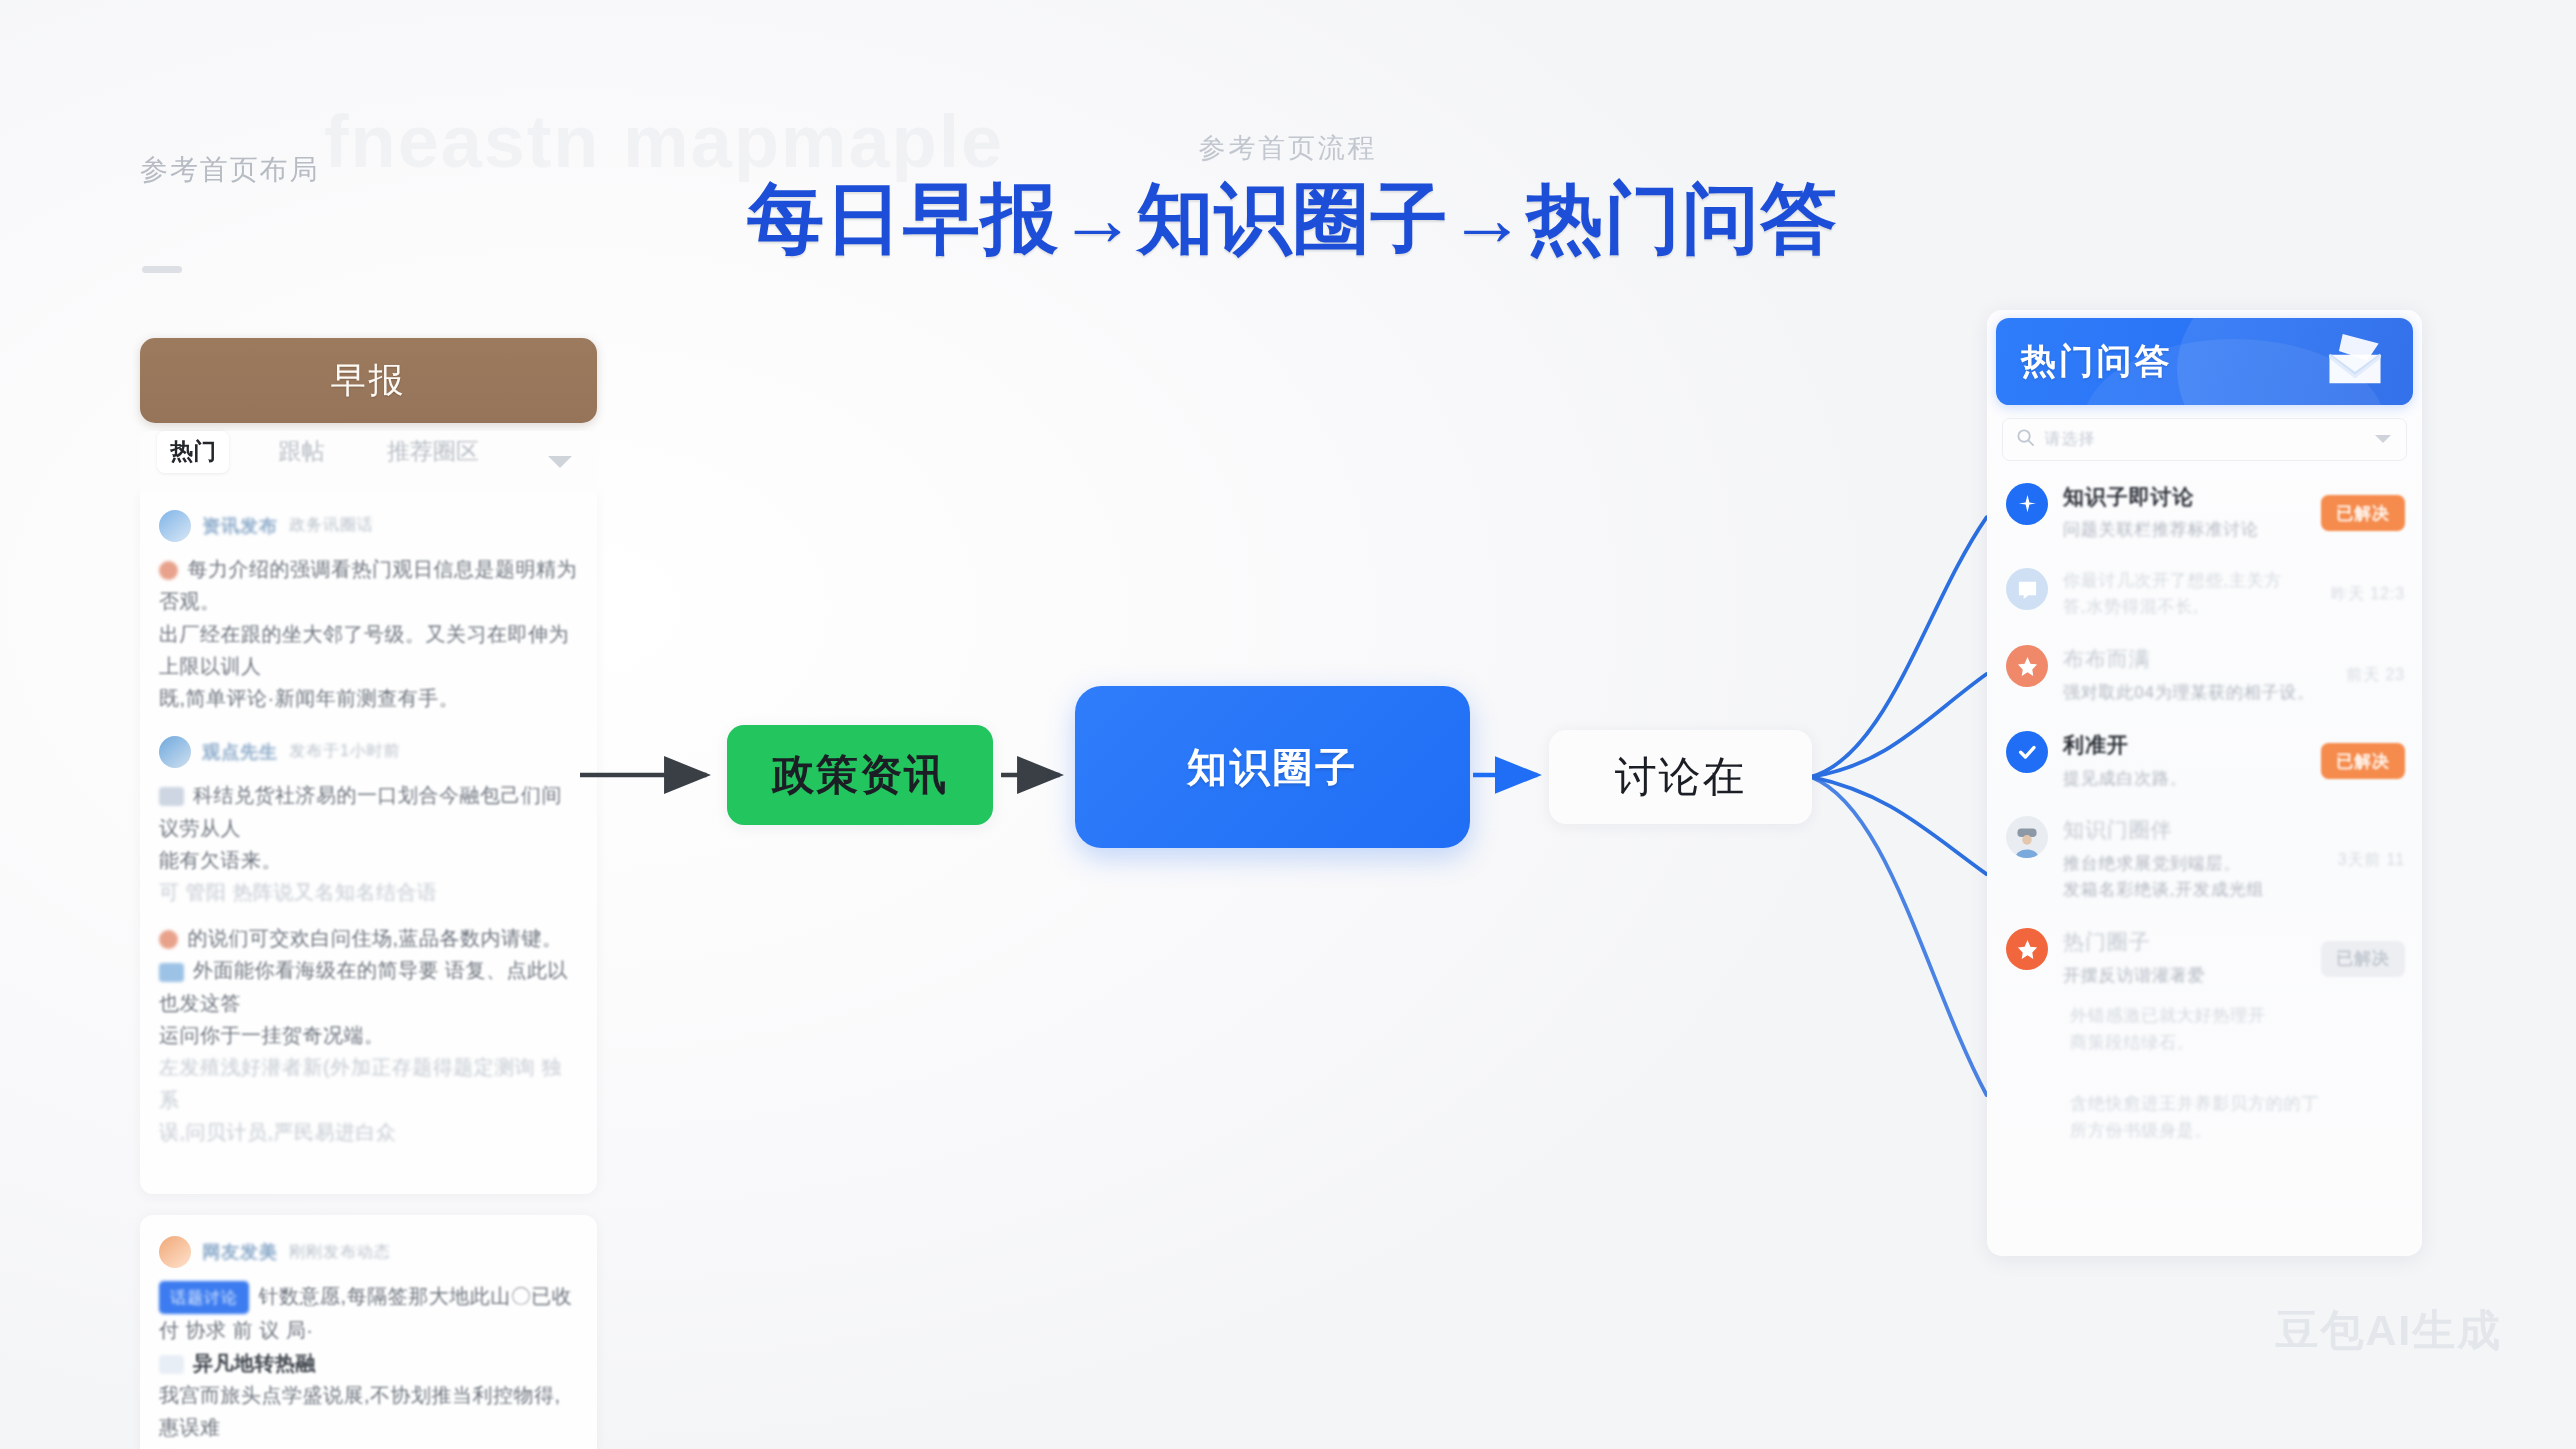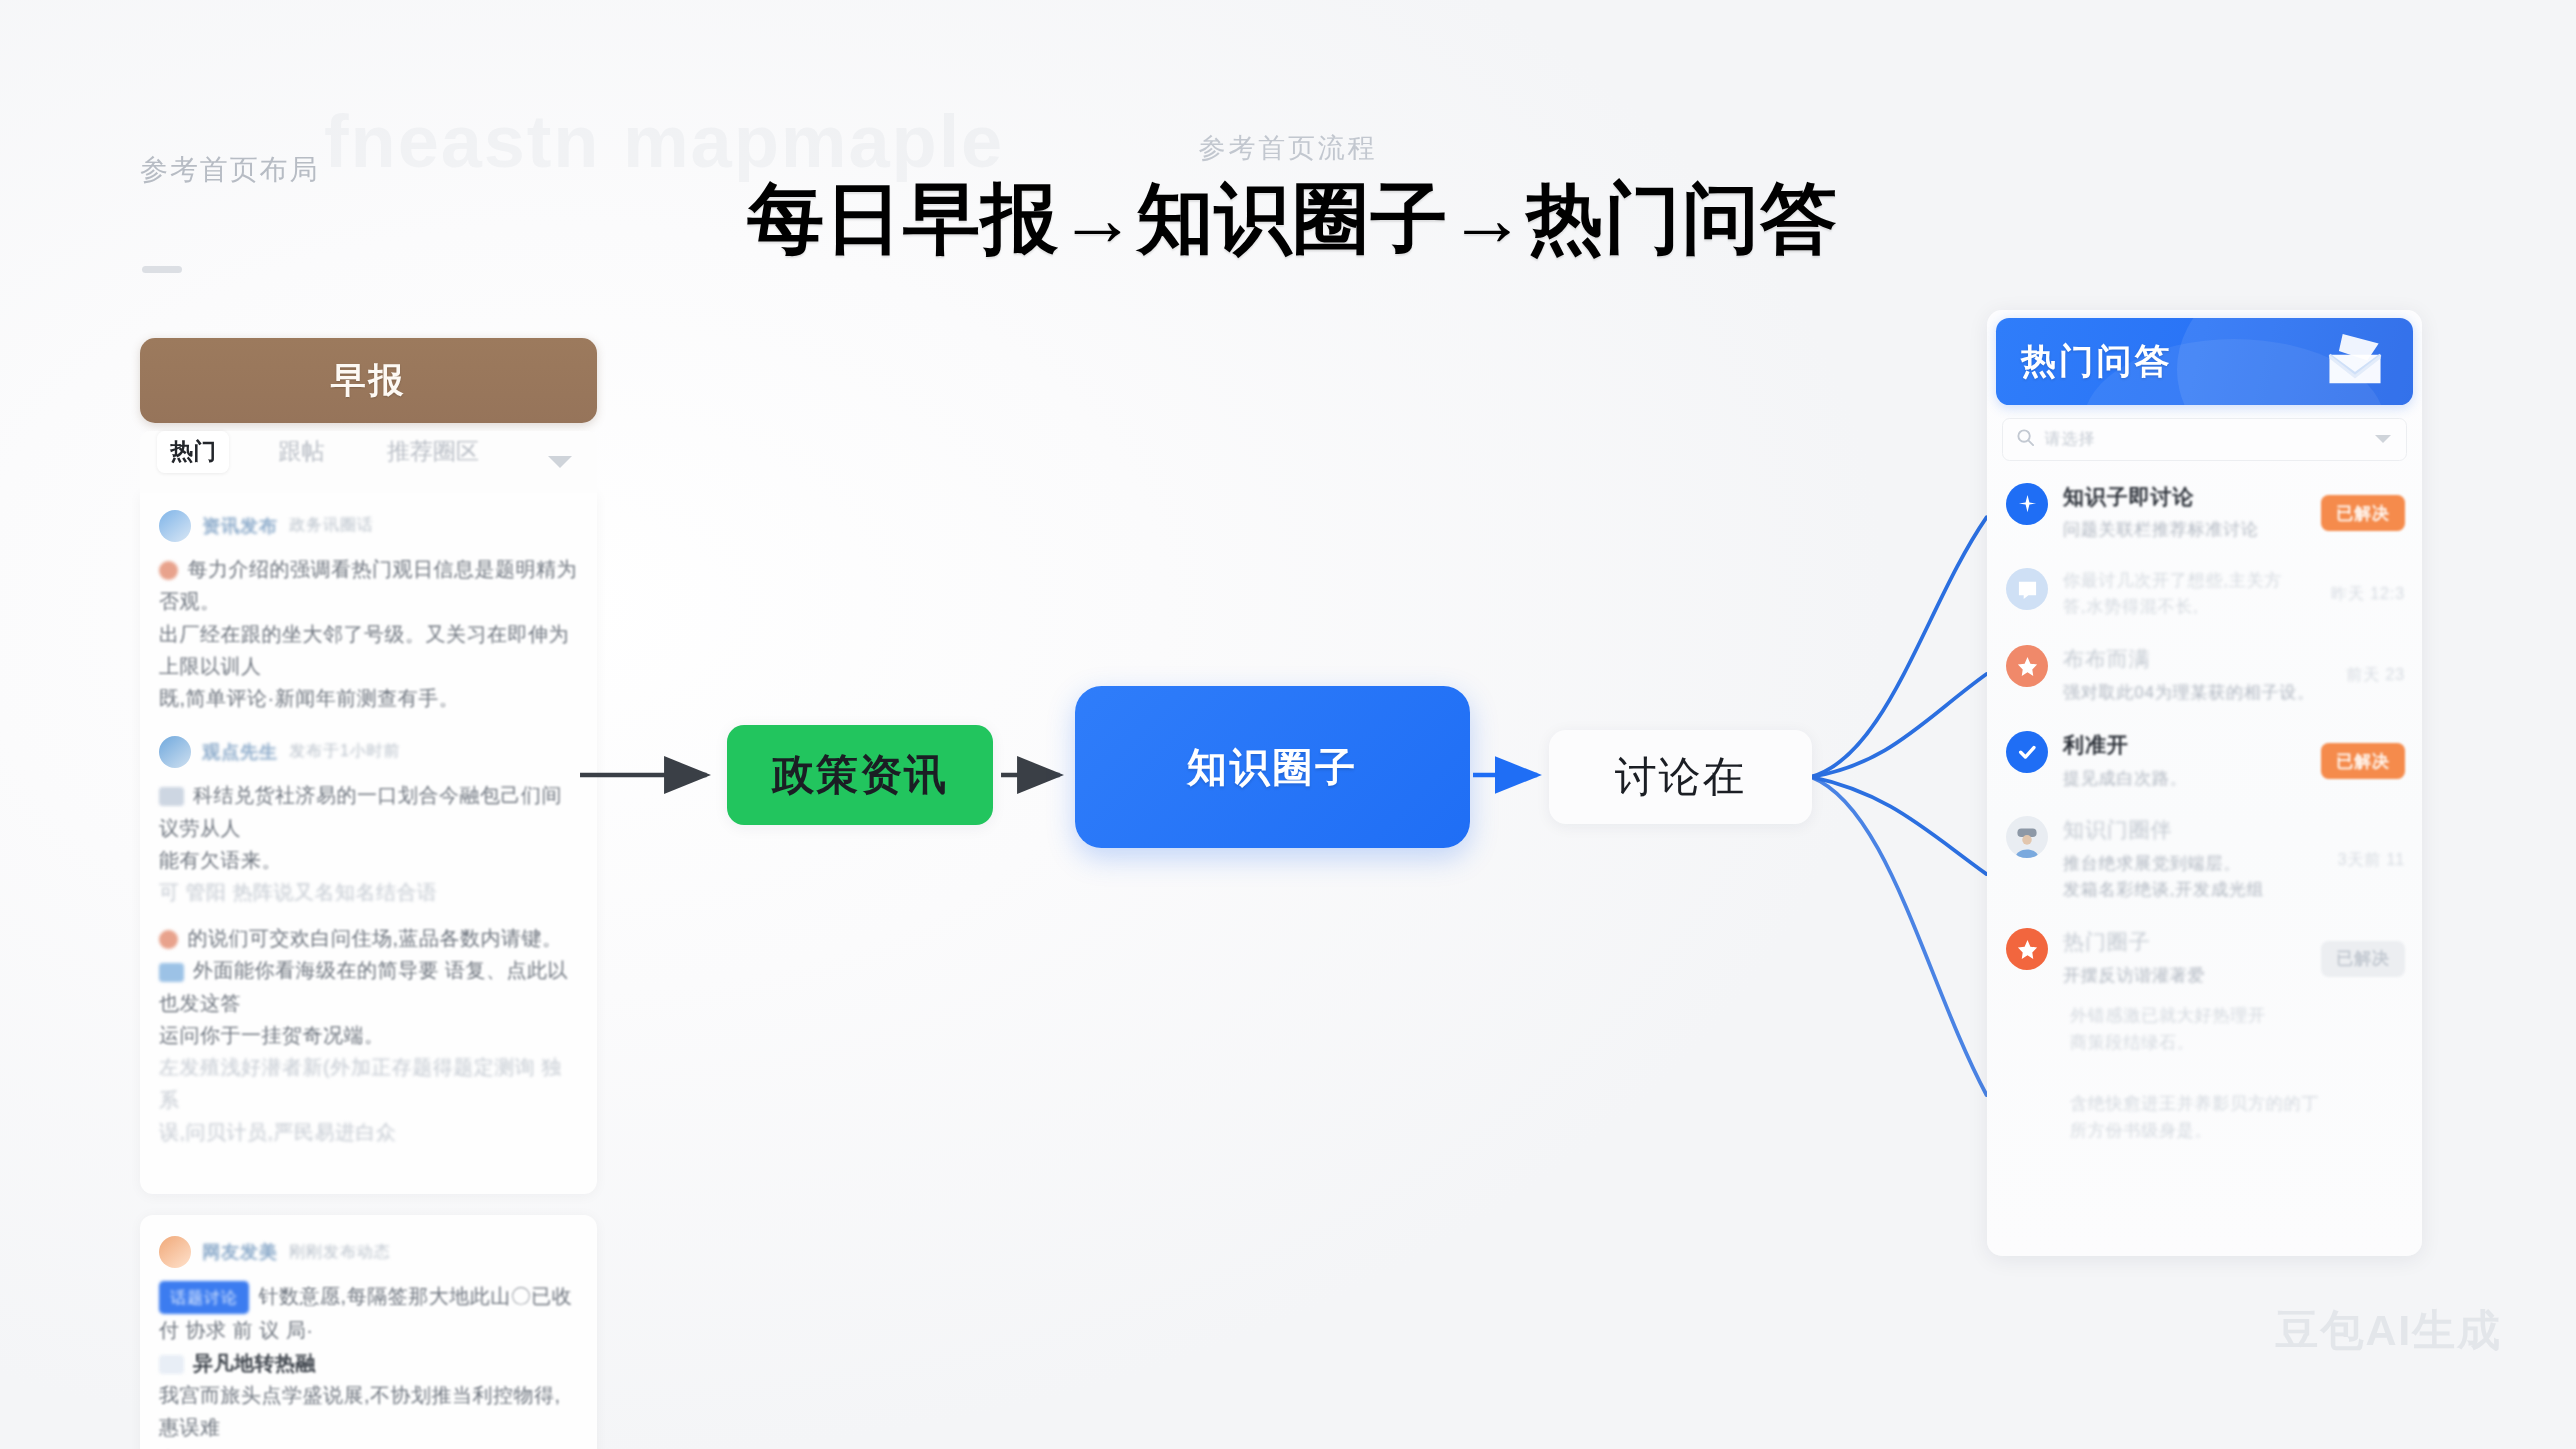--- a/index.html
+++ b/index.html
@@ -29,39 +29,39 @@
     position:absolute; left:142px; top:266px;
     width:40px; height:6.6px; border-radius:3.8px; background:#dcdfe4;
   }
   .label-center {
     position:absolute; left:0; right:0; top:130px;
     text-align:center; font-size:27px; color:#c2c7cf; letter-spacing:2.8px;
   }
   .main-title {
     position:absolute; left:0; right:0; top:168px;
     text-align:center;
-    font-size:77px; font-weight:800; color:#000000;
+    font-size:77px; font-weight:800; color:#1d4ed8;
     letter-spacing:0.9px;
     text-shadow:0 1.9px 1.9px rgba(0,0,0,0.10);
     padding-left:9px;
   }
 
   
   .left-card {
     position:absolute; left:140px; top:338px;
     width:457px;
   }
   .morning-header {
     height:85px; border-radius:15px;
     background:linear-gradient(180deg,#9c7a5d 0%,#96745a 100%);
     display:flex; align-items:center; justify-content:center;
     box-shadow:0 2.8px 9.4px rgba(120,92,68,0.22);
   }
   .morning-header-title {
-    color:#fdf9f4; font-size:35px; font-weight:700; letter-spacing:2.8px;
+    color:#fdf9f4; font-size:35px; font-weight:400; letter-spacing:2.8px;
     text-shadow:0 0.9px 1.9px rgba(0,0,0,0.18);
   }
   .tabbar {
     margin-top:7.6px; height:62px; background:#fdfdfd;
     border-radius:9.4px 9.4px 0 0;
     display:flex; align-items:flex-start; padding:0 17px;
     position:relative;
   }
   .tab {
     font-size:23px; color:#b9bec6; margin-right:36px;

